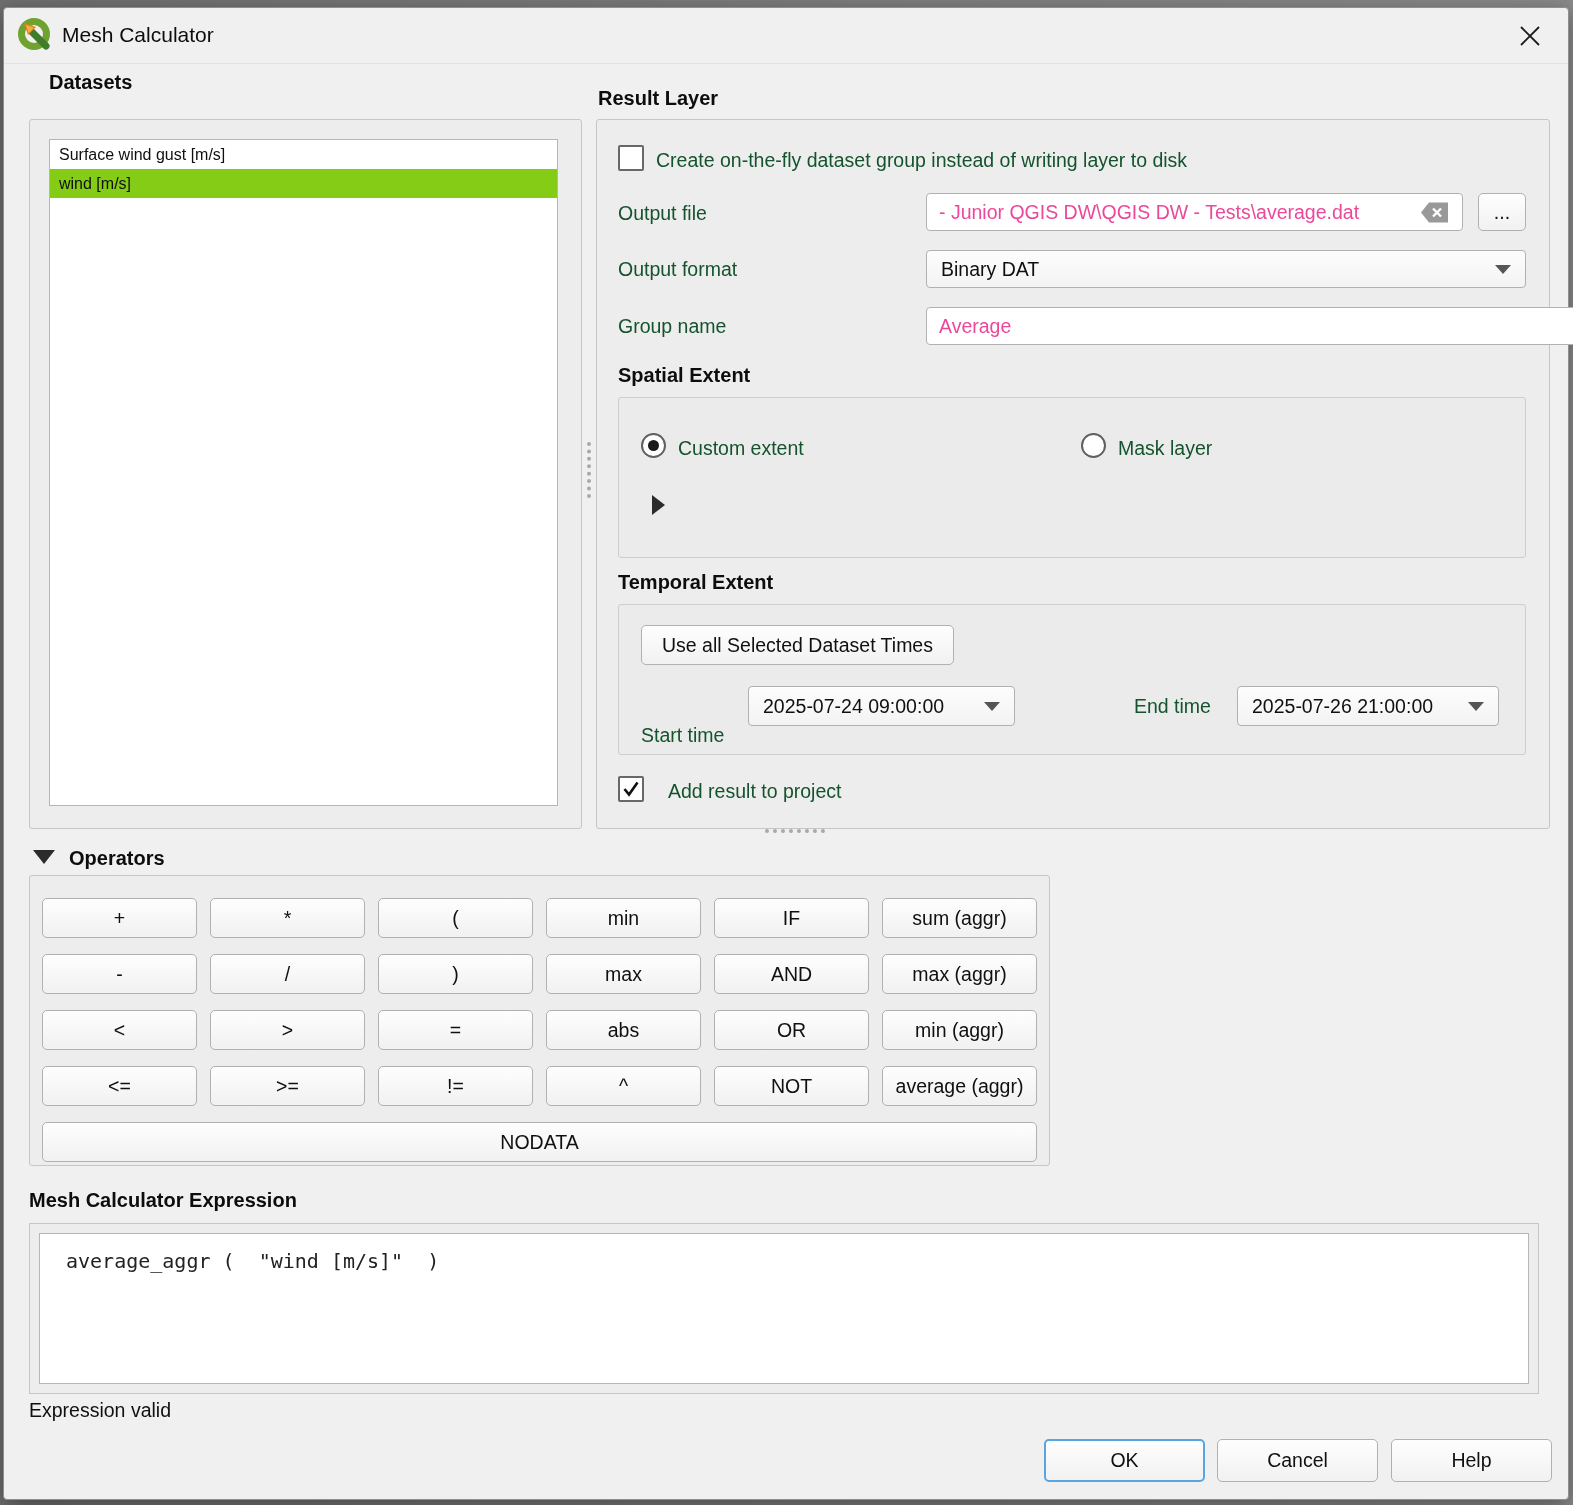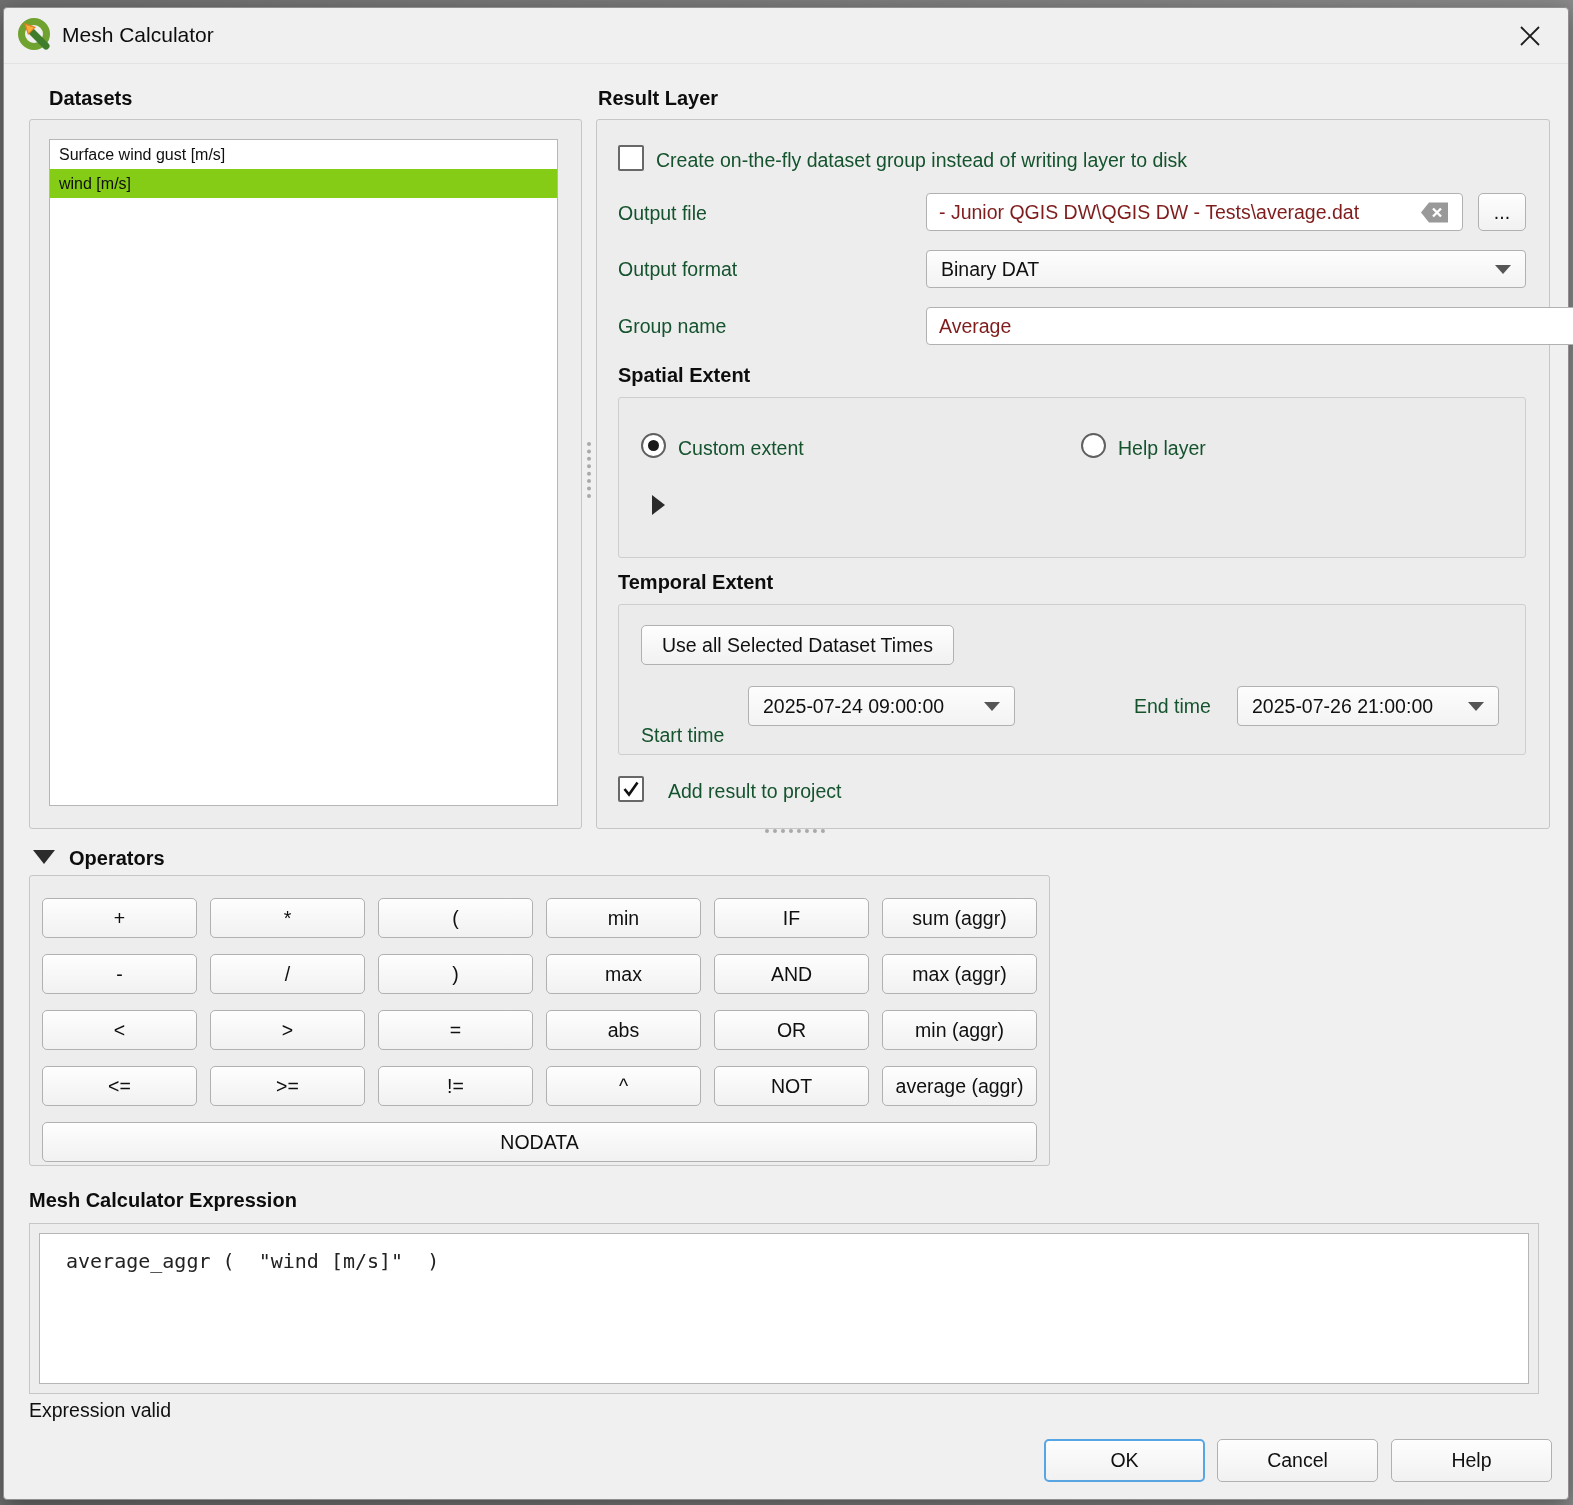--- a/index.html
+++ b/index.html
@@ -26,21 +26,21 @@
   
   .gbox{position:absolute;background:#ededed;border:1px solid #c6c6c6;border-radius:3px}
   .subbox{position:absolute;background:#ebebeb;border:1px solid #cecece;border-radius:3px}
   
   .list{position:absolute;background:#fff;border:1px solid #b6b6b6}
   .list .row{height:29px;line-height:29px;padding-left:9px;font-size:16px;color:#101010}
   .list .row.alt{background:#84cc16}
   
   .lbl{position:absolute;font-size:19.5px;color:#14532d}
   .field{position:absolute;background:#fff;border:1px solid #b1b1b1;border-radius:4px;
-    display:flex;align-items:center;padding:0 12px;font-size:19.5px;color:#7f1d1d}
+    display:flex;align-items:center;padding:0 12px;font-size:19.5px;color:#ec4899}
   .combo{position:absolute;background:linear-gradient(#fdfdfd,#f3f3f3);
     border:1px solid #b1b1b1;border-radius:4px;display:flex;align-items:center;
     padding:0 14px;font-size:19.5px;color:#101010}
   .combo .arrow{margin-left:auto;width:0;height:0;border-left:8px solid transparent;
     border-right:8px solid transparent;border-top:9px solid #555}
   .clear-ic{margin-left:auto;flex:0 0 auto}
   .btn{background:linear-gradient(#fefefe,#f1f1f1);border:1px solid #b1b1b1;border-radius:5px;
     display:flex;align-items:center;justify-content:center;font-size:19.5px;color:#101010;cursor:pointer}
   .btn.abs{position:absolute}
   .btn.default{border:2px solid #58a5e3}
@@ -86,21 +86,21 @@
       <polygon points="9,7 17,9.7 11.6,15" fill="#f6b13c"></polygon>
     </svg>
     <div class="title">Mesh Calculator</div>
     <div class="close-btn">
       <svg width="24" height="24" viewBox="0 0 24 24">
           <path d="M3 3 L21 21 M21 3 L3 21" stroke="#1c1c1c" stroke-width="1.8"></path>
         </svg>
     </div>
   </div>
 
-  <div class="hdr" style="left:45px;top:79px">Datasets</div>
+  <div class="hdr" style="left:45px;top:63px">Datasets</div>
   <div class="gbox" style="left:25px;top:111px;width:553px;height:710px"></div>
   <div class="list" style="left:45px;top:131px;width:509px;height:667px">
     <div class="row">Surface wind gust [m/s]</div>
     <div class="row alt">wind [m/s]</div>
   </div>
 
   <div class="vsplit" style="left:583px;top:434px"></div>
 
   <div class="hdr" style="left:594px;top:79px">Result Layer</div>
   <div class="gbox" style="left:592px;top:111px;width:954px;height:710px"></div>
@@ -129,21 +129,21 @@
     <span>Average</span>
   </div>
 
   <div class="hdr" style="left:614px;top:356px">Spatial Extent</div>
   <div class="subbox" style="left:614px;top:389px;width:908px;height:161px"></div>
   <div class="radio" style="left:637px;top:425px">
       <span class="dot"></span>
     </div>
   <div class="lbl" style="left:674px;top:429px">Custom extent</div>
   <div class="radio" style="left:1077px;top:425px"></div>
-  <div class="lbl" style="left:1114px;top:429px">Help layer</div>
+  <div class="lbl" style="left:1114px;top:429px">Mask layer</div>
   <div class="tri-right" style="left:648px;top:487px"></div>
 
   <div class="hdr" style="left:614px;top:563px">Temporal Extent</div>
   <div class="subbox" style="left:614px;top:596px;width:908px;height:151px"></div>
   <div class="btn abs" style="left:637px;top:617px;width:313px;height:40px">Use all Selected Dataset Times</div>
   <div class="lbl" style="left:637px;top:716px">Start time</div>
   <div class="combo" style="left:744px;top:678px;width:267px;height:40px">
     <span>2025-07-24 09:00:00</span>
     <span class="arrow"></span>
   </div>

